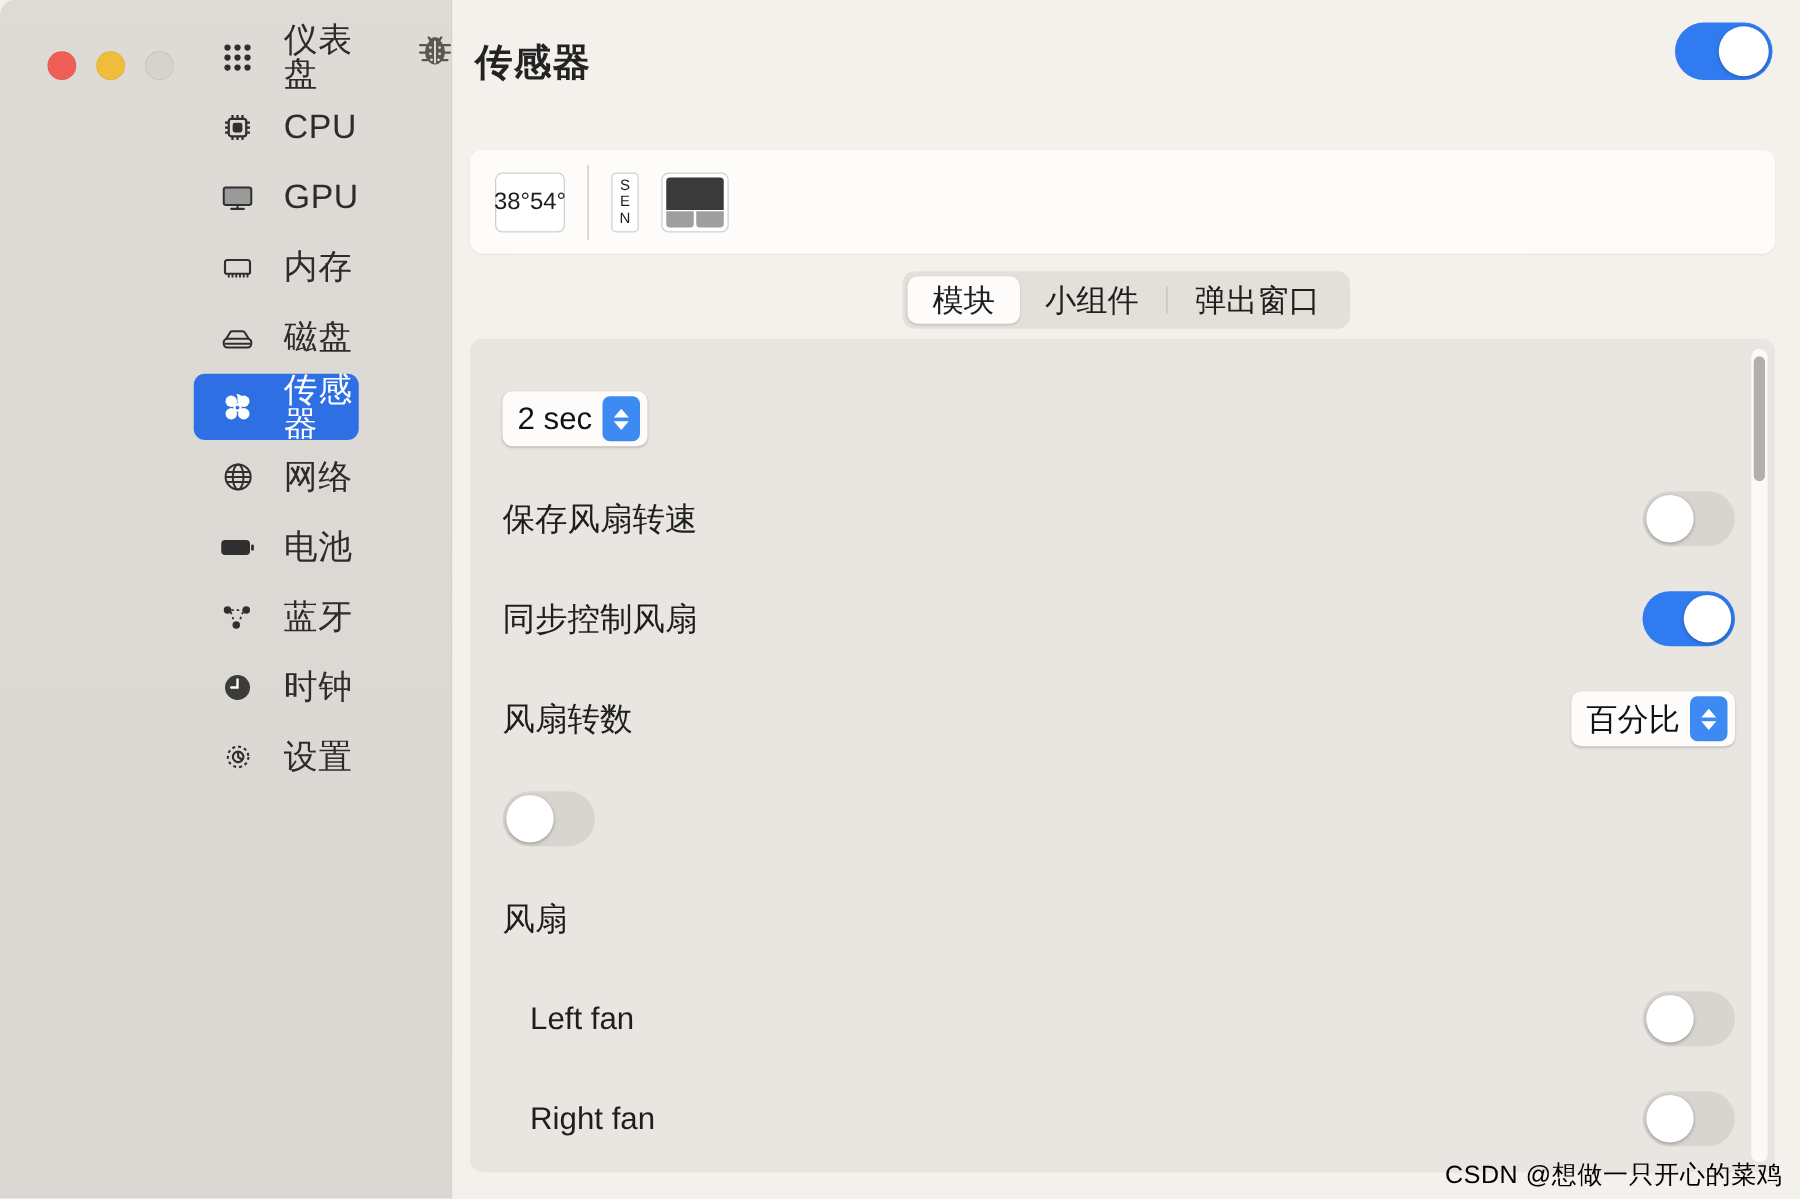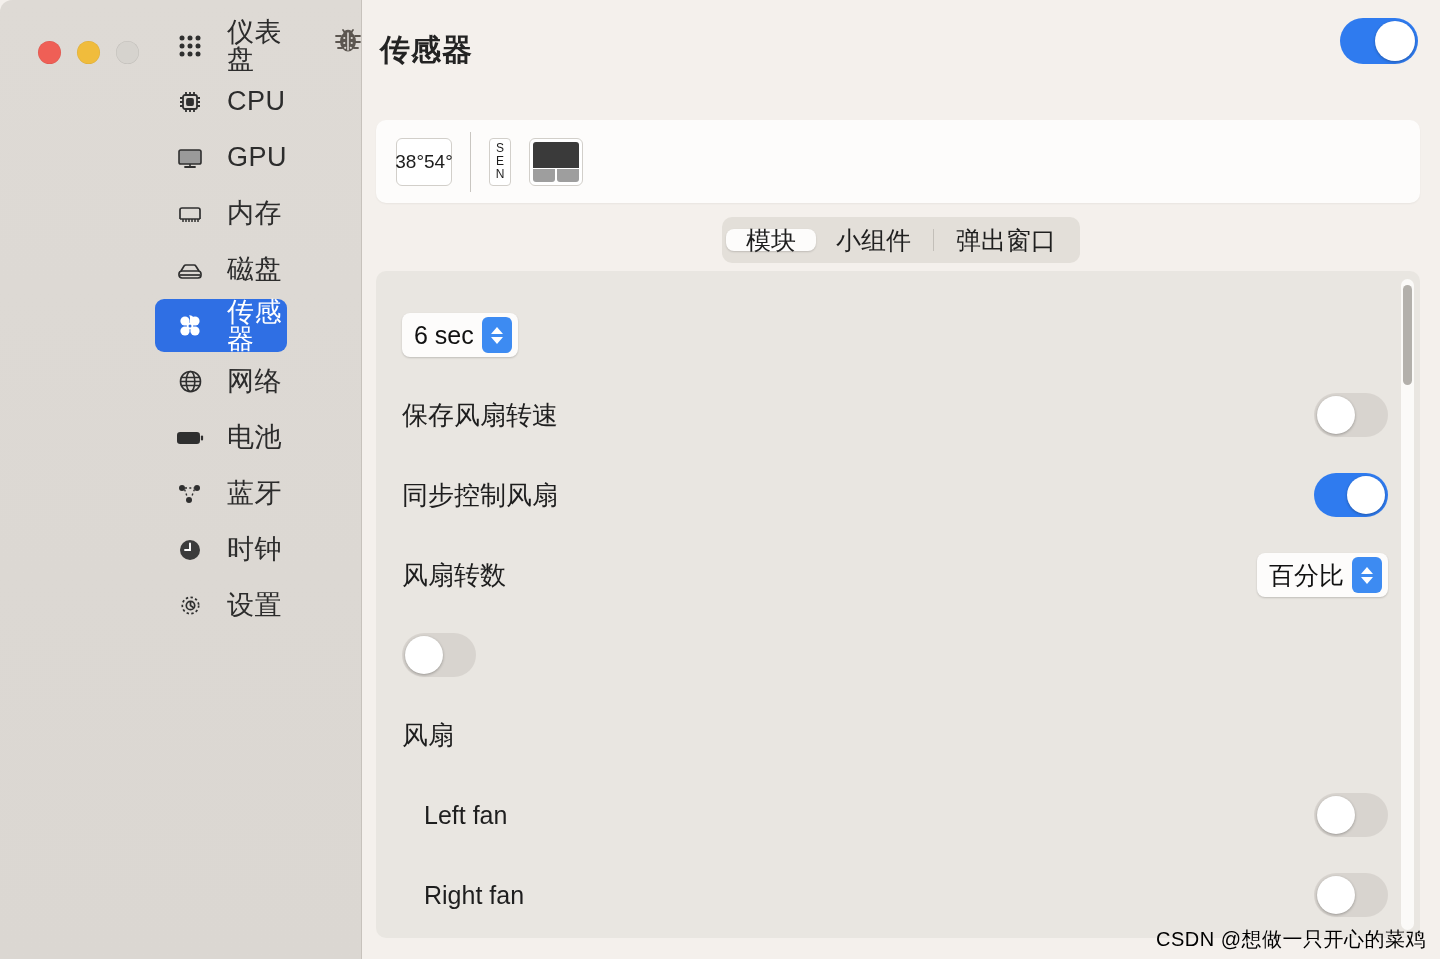--- a/index.html
+++ b/index.html
@@ -173,21 +173,21 @@
     height: 46px;
     background: #e3dfd9;
     border-radius: 10px;
     padding: 4px;
     gap: 0;
   }
   .tab {
     font-size: 25px;
     color: #1f1f1f;
     padding: 0 20px;
-    height: 22px;
+    height: 38px;
     display: flex; align-items: center;
     border-radius: 8px;
     cursor: default;
   }
   .tab.active { background: #fdfcfb; box-shadow: 0 1px 2px rgba(0,0,0,.16); }
   .tab-sep { width: 1px; height: 22px; background: #c3bfb9; margin: 0 2px; }
 
   
   .panel {
     position: relative;
@@ -519,21 +519,21 @@
         <div class="tab-sep"></div>
         <div class="tab">弹出窗口</div>
       </div>
     </div>
 
     <section class="panel">
       <div class="panel-inner">
 
         <div class="row">
           <div class="stepper">
-            <span class="val">6 sec</span>
+            <span class="val">2 sec</span>
             <span class="arrows">
               <i class="ar up"></i>
                 <i class="ar dn"></i>
             </span>
           </div>
         </div>
 
         <div class="row">
           <div class="lbl">保存风扇转速</div>
           <div class="toggle light-off">

